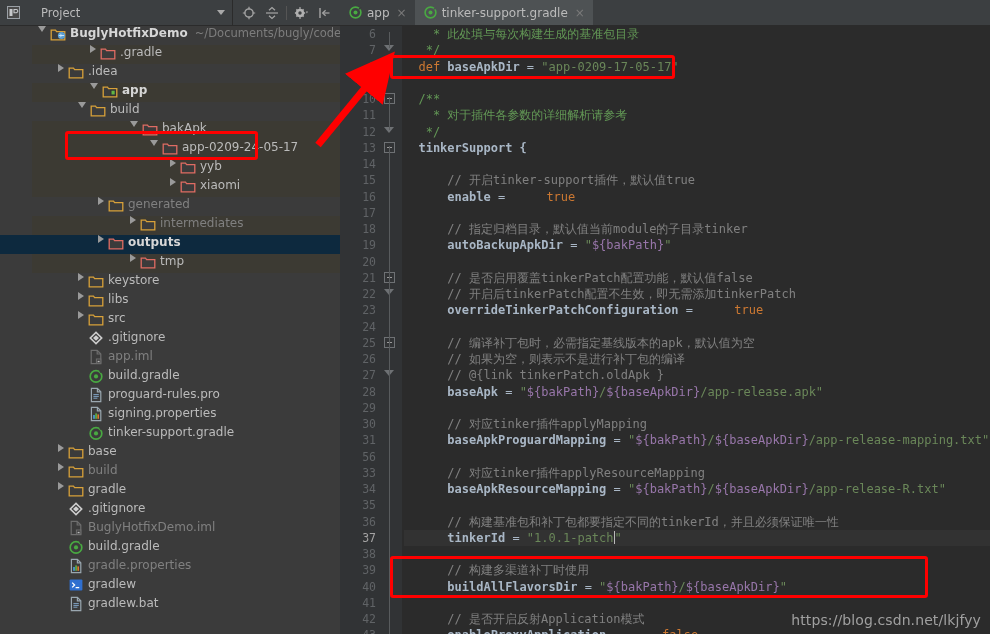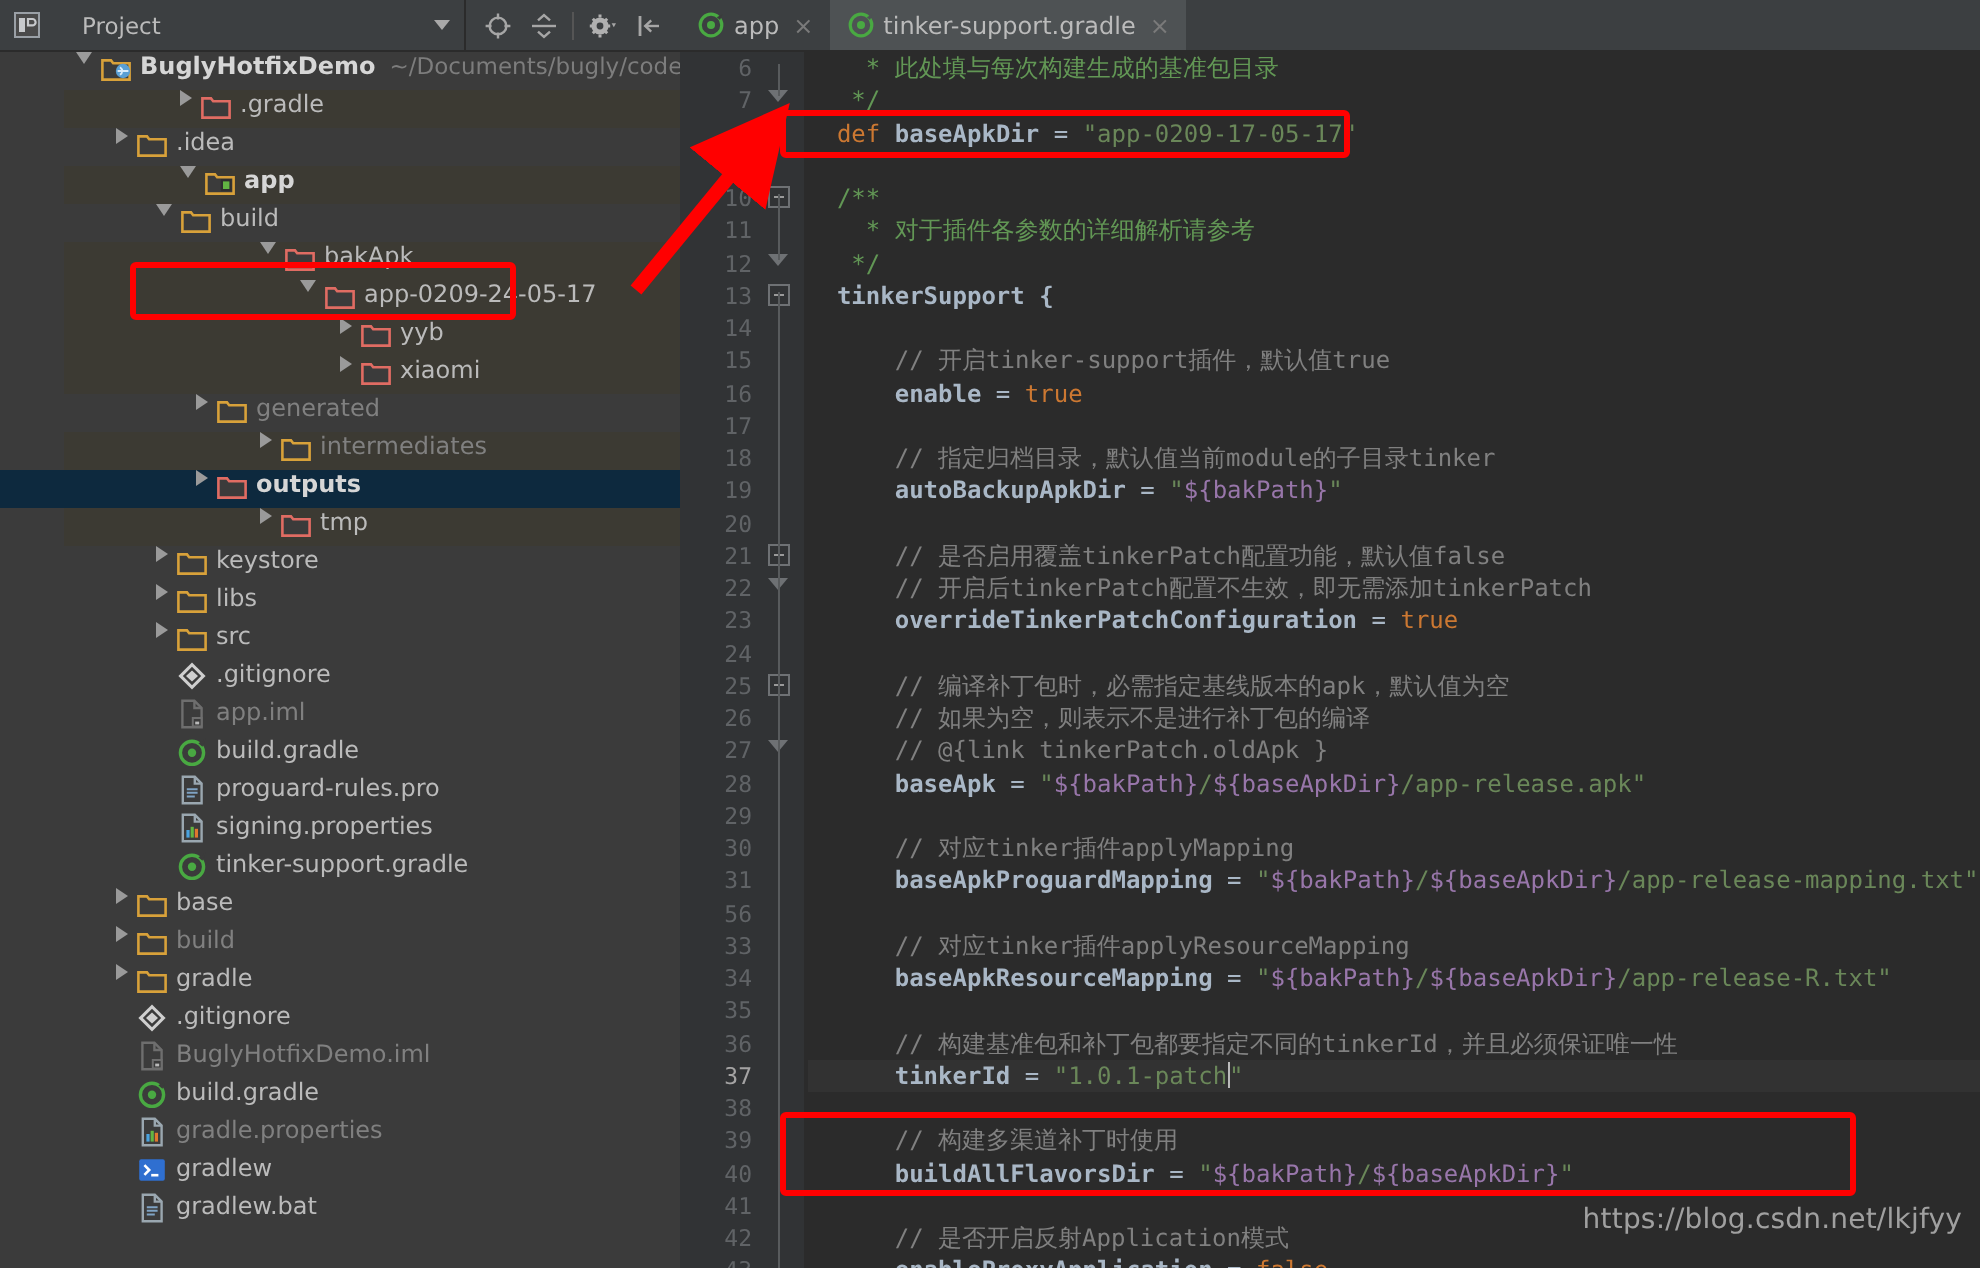--- a/index.html
+++ b/index.html
@@ -185,21 +185,21 @@
     color: #a9b7c6;
   }
   .cline.cur { background: #323232; }
   .tok-kw   { color: #cc7832; }
   .tok-id   { color: #a9b7c6; font-weight: bold; }
   .tok-op   { color: #a9b7c6; }
   .tok-str  { color: #6a8759; }
   .tok-var  { color: #9876aa; }
   .tok-cmt  { color: #808080; }
   .tok-doc  { color: #629755; }
-  .tok-bool { color: #cc7832; }
+  .tok-bool { color: #cc7832; margin-left: 34px; }
   .caret-bar {
     display:inline-block; width:1px; height:13px; background:#bbbbbb;
     vertical-align:-2px;
   }
 
   
   .hl-rect {
     position: absolute;
     border: 3px solid #ff0000;
     border-radius: 3px;
@@ -211,21 +211,21 @@
   
   .tree-hl {
     position: absolute;
     border: 3px solid #ff0000;
     border-radius: 3px;
     pointer-events: none;
   }
 
   .watermark {
     position: absolute;
-    right: 9px; bottom: 16px;
+    right: 9px; bottom: 6px;
     color: #a0a0a0;
     font-size: 14px;
     font-family: "DejaVu Sans", sans-serif;
     letter-spacing: 0.1px;
   }
   .icon-svg { display:block; }
 </style>
 </head>
 <body>
 

